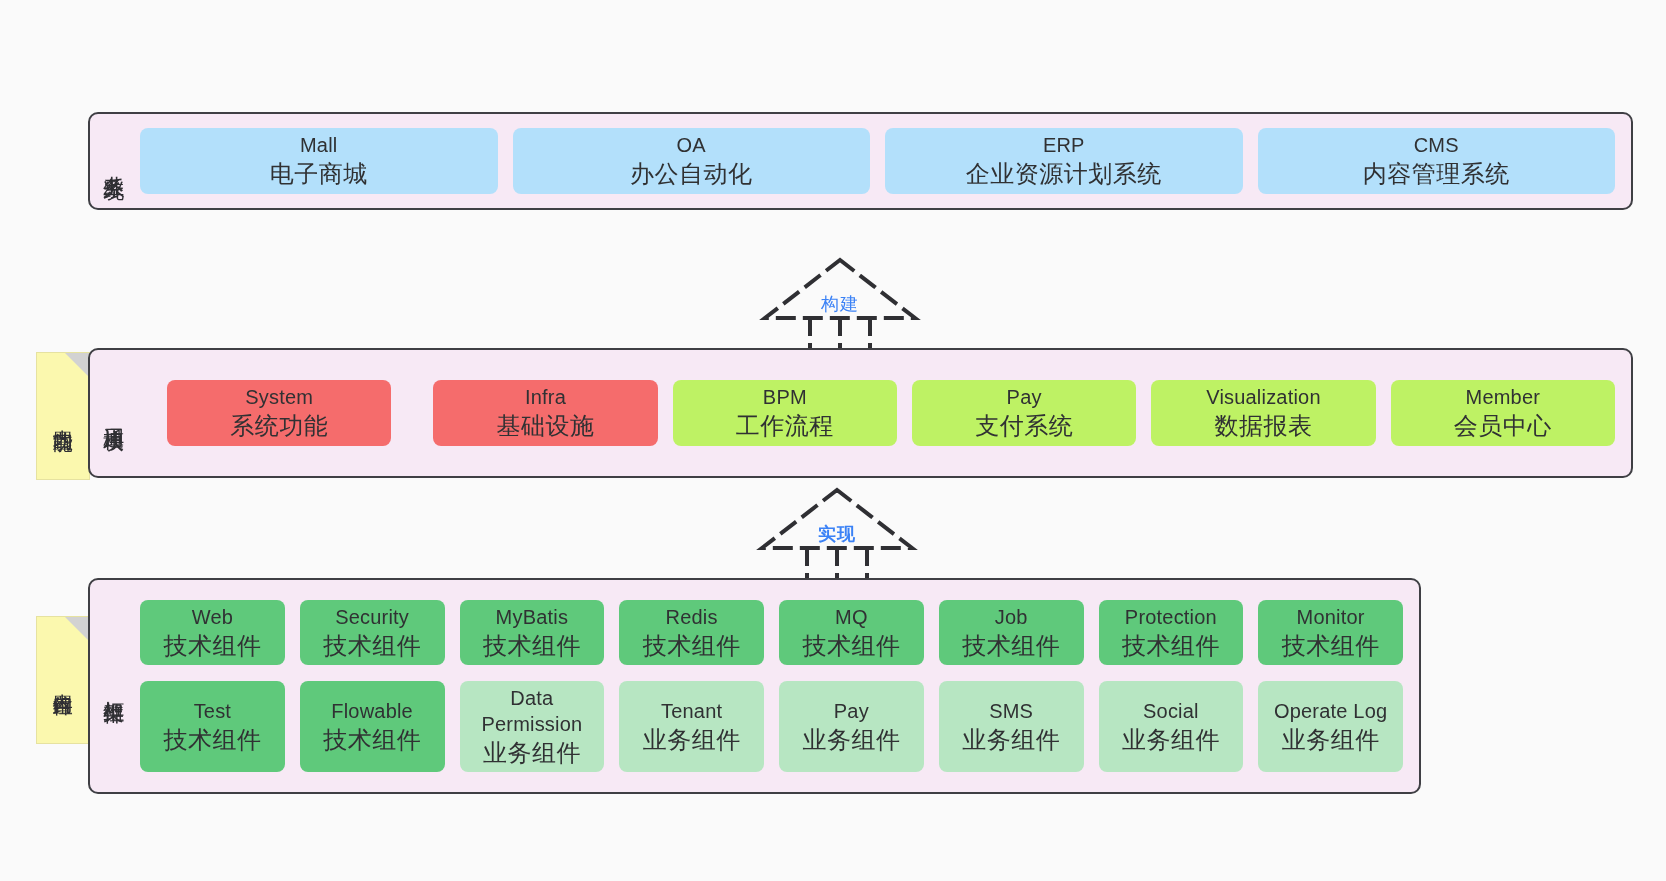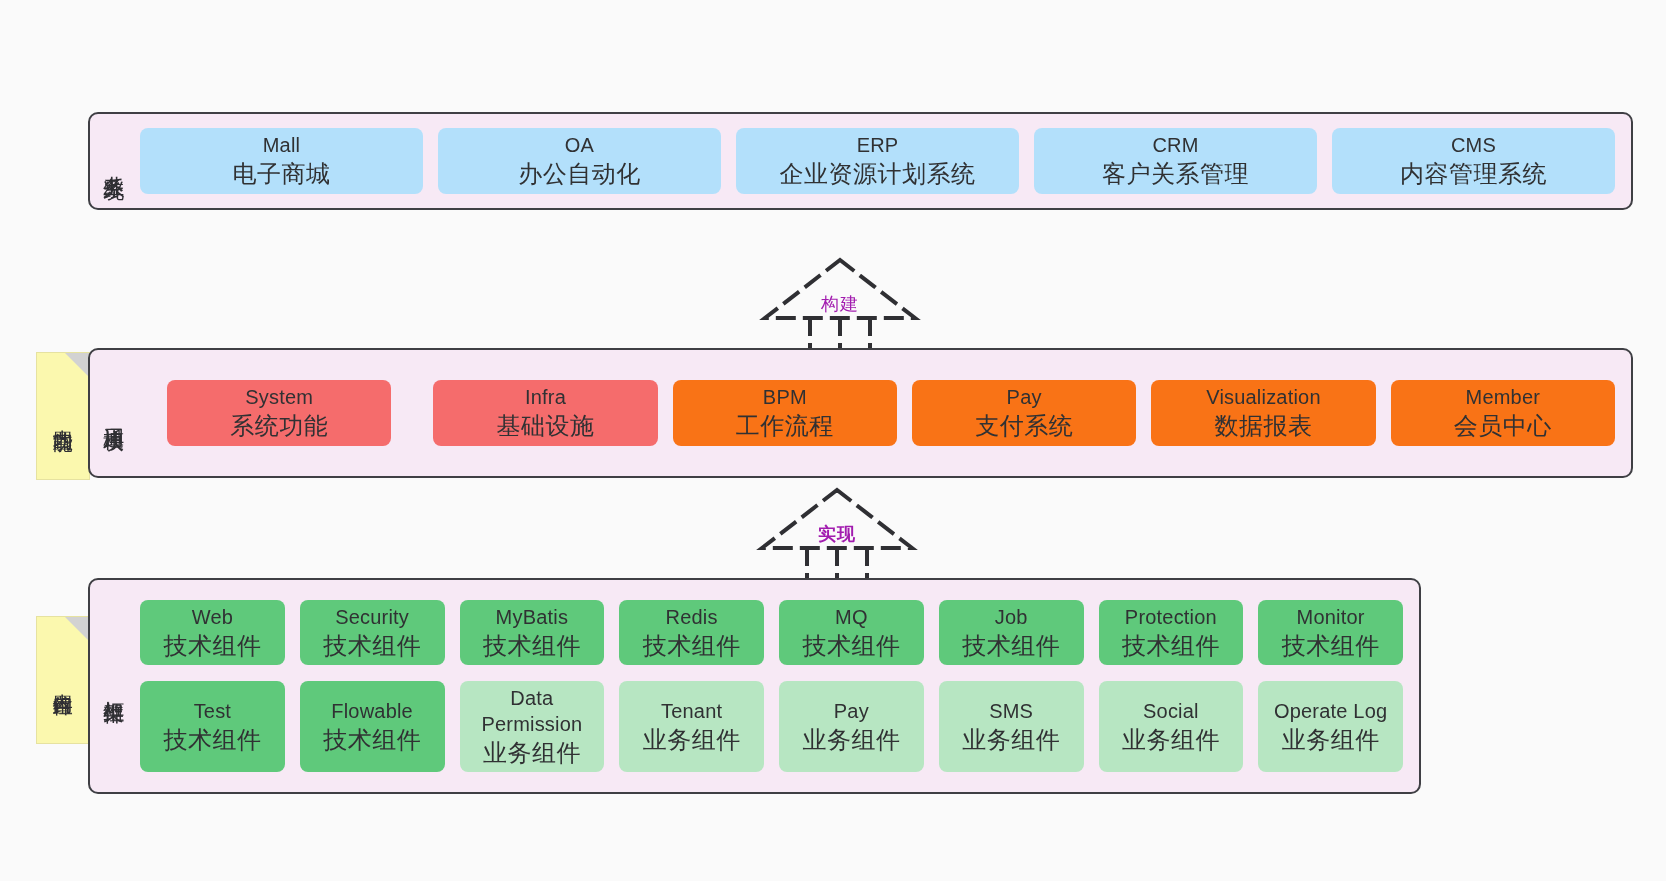--- a/index.html
+++ b/index.html
@@ -77,21 +77,21 @@
     font-size: 20px;
     letter-spacing: .2px;
   }
   .box .cn {
     font-size: 24px;
     letter-spacing: .5px;
   }
 
   .box.blue       { background: #b3e0fb; }
   .box.red        { background: #f56c6c; margin-left: 27px; }
-  .box.pink       { background: #f97316; }
+  .box.pink       { background: #bef264; }
   .box.green      { background: #5fc97b; }
   .box.lightgreen { background: #b7e6c2; }
 
   
   .sticky {
     position: absolute;
     width: 54px;
     background: #fbf8ae;
     border: 1px solid #e6e2a0;
     box-sizing: border-box;
@@ -122,21 +122,21 @@
     height: 100px;
   }
   .connector svg { display: block; }
   .connector .conn-label {
     position: absolute;
     left: 50%;
     top: 40px;
     transform: translateX(-50%);
     font-size: 18px;
     letter-spacing: 1px;
-    color: #a21caf;
+    color: #3b82f6;
     background: transparent;
     white-space: nowrap;
     user-select: none;
   }
 
   
   #layer-business  { left: 88px;  top: 112px; width: 1545px; height: 98px; }
   #layer-modules   { left: 88px;  top: 348px; width: 1545px; height: 130px; }
   #layer-framework { left: 88px;  top: 578px; width: 1333px; height: 216px; }
 
@@ -157,24 +157,20 @@
         <span class="en">Mall</span>
         <span class="cn">电子商城</span>
       </div>
       <div class="box blue">
         <span class="en">OA</span>
         <span class="cn">办公自动化</span>
       </div>
       <div class="box blue">
         <span class="en">ERP</span>
         <span class="cn">企业资源计划系统</span>
-      </div>
-      <div class="box blue">
-        <span class="en">CRM</span>
-        <span class="cn">客户关系管理</span>
       </div>
       <div class="box blue">
         <span class="en">CMS</span>
         <span class="cn">内容管理系统</span>
       </div>
     </div>
   </div>
 </section>
 
 <div class="connector" id="connector-build">

